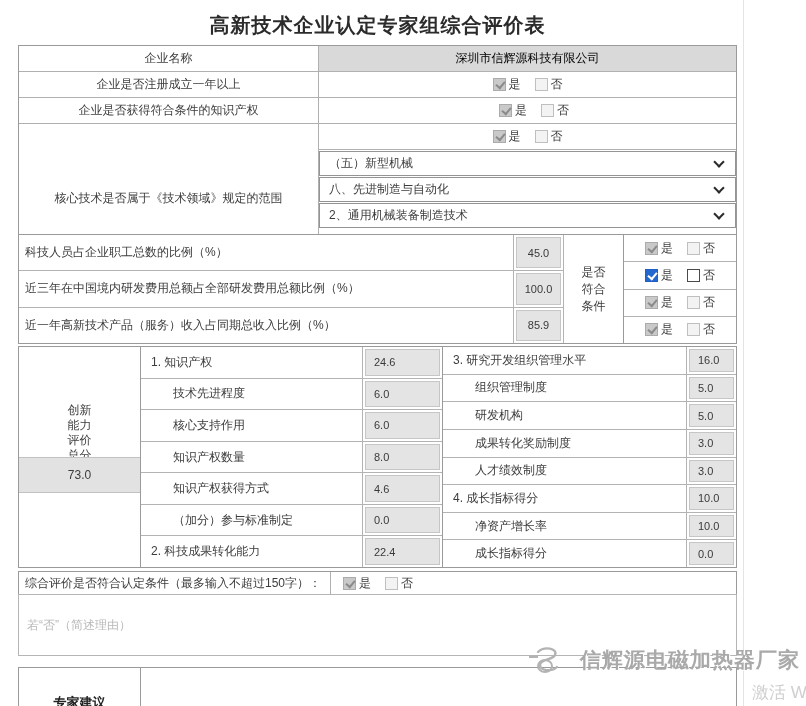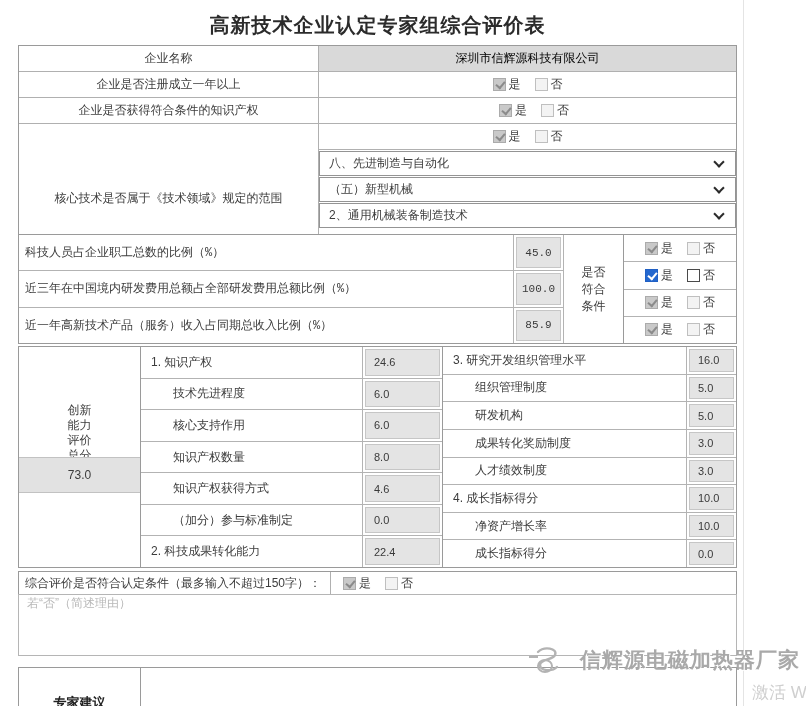--- a/index.html
+++ b/index.html
@@ -32,21 +32,21 @@
   .dd-zone { flex:1; display:flex; flex-direction:column; }
   .dropdown { height:25px; margin-top:1px; border:1px solid #949494; background:#fff;
     display:flex; align-items:center; justify-content:space-between;
     padding:0 12px 0 9px; cursor:default; }
   .chev { width:8px; height:8px; border-right:2px solid #2b2b2b; border-bottom:2px solid #2b2b2b;
     transform:rotate(45deg); margin-top:-4px; flex:none; }
 
   
   .tableB { top:234px; height:110px; display:flex; }
   .b-main { flex:1; display:flex; flex-direction:column; }
-  .b-row { flex:1; display:flex; border-bottom:1px solid #b3b3b3;font-family:Liberation Mono, monospace; }
+  .b-row { flex:1; display:flex; border-bottom:1px solid #b3b3b3; }
   .b-row:last-child { border-bottom:none; }
   .b-label { flex:1; display:flex; align-items:center; padding-left:6px;
     border-right:1px solid #b3b3b3; }
   .b-val { width:50px; border-right:1px solid #b3b3b3; padding:2px; display:flex; }
   .val-box { flex:1; background:#e4e4e4; border:1px solid #c6c6c6; font-size:11px;
     color:#3a3a3a; display:flex; align-items:center; justify-content:center; }
   .b-cond { width:60px; border-right:1px solid #9a9a9a; display:flex; flex-direction:column;
     align-items:center; justify-content:center; line-height:17px; }
   .b-checks { width:112px; display:flex; flex-direction:column; }
   .b-check-row { flex:1; display:flex; align-items:center; justify-content:center;
@@ -71,21 +71,21 @@
   .c-right .c-val { width:50px; }
   .c-val .val-box { justify-content:flex-start; padding-left:8px; }
 
   
   .conclRow { top:571px; height:24px; display:flex; }
   .con-label { width:312px; border-right:1px solid #b0b0b0; display:flex;
     align-items:center; padding-left:6px; }
   .con-checks { flex:1; display:flex; align-items:center; padding-left:12px; }
   .reason { position:absolute; left:18px; top:594px; width:719px; height:62px;
     border:1px solid #b5b5b5; resize:none; outline:none; font-family:inherit;
-    font-size:12px; color:#333; padding:0 8px; display:block; background:#fff; }
+    font-size:12px; color:#333; padding:22px 8px; display:block; background:#fff; }
   .reason::placeholder { color:#b8b8b8; }
 
   
   .finalRow { top:667px; height:70px; display:flex; }
   .f-left { width:122px; border-right:1px solid #9a9a9a; position:relative; }
   .f-left .f-label { position:absolute; top:26px; left:0; width:100%; text-align:center;
     font-weight:bold; font-size:13px; color:#222; }
   .f-right { flex:1; }
 
   
@@ -152,25 +152,25 @@
         <div class="sub-cb">
           <span class="pair">
             <span class="cb g-on"></span>
             <span class="cb-label">是</span>
             <span class="cb g-off"></span>
             <span class="cb-label">否</span>
           </span>
         </div>
         <div class="dd-zone">
           <div class="dropdown">
+            <span>（五）新型机械</span>
+            <span class="chev"></span>
+          </div>
+          <div class="dropdown">
             <span>八、先进制造与自动化</span>
-            <span class="chev"></span>
-          </div>
-          <div class="dropdown">
-            <span>（五）新型机械</span>
             <span class="chev"></span>
           </div>
           <div class="dropdown">
             <span>2、通用机械装备制造技术</span>
             <span class="chev"></span>
           </div>
         </div>
       </div>
     </div>
   </div>

